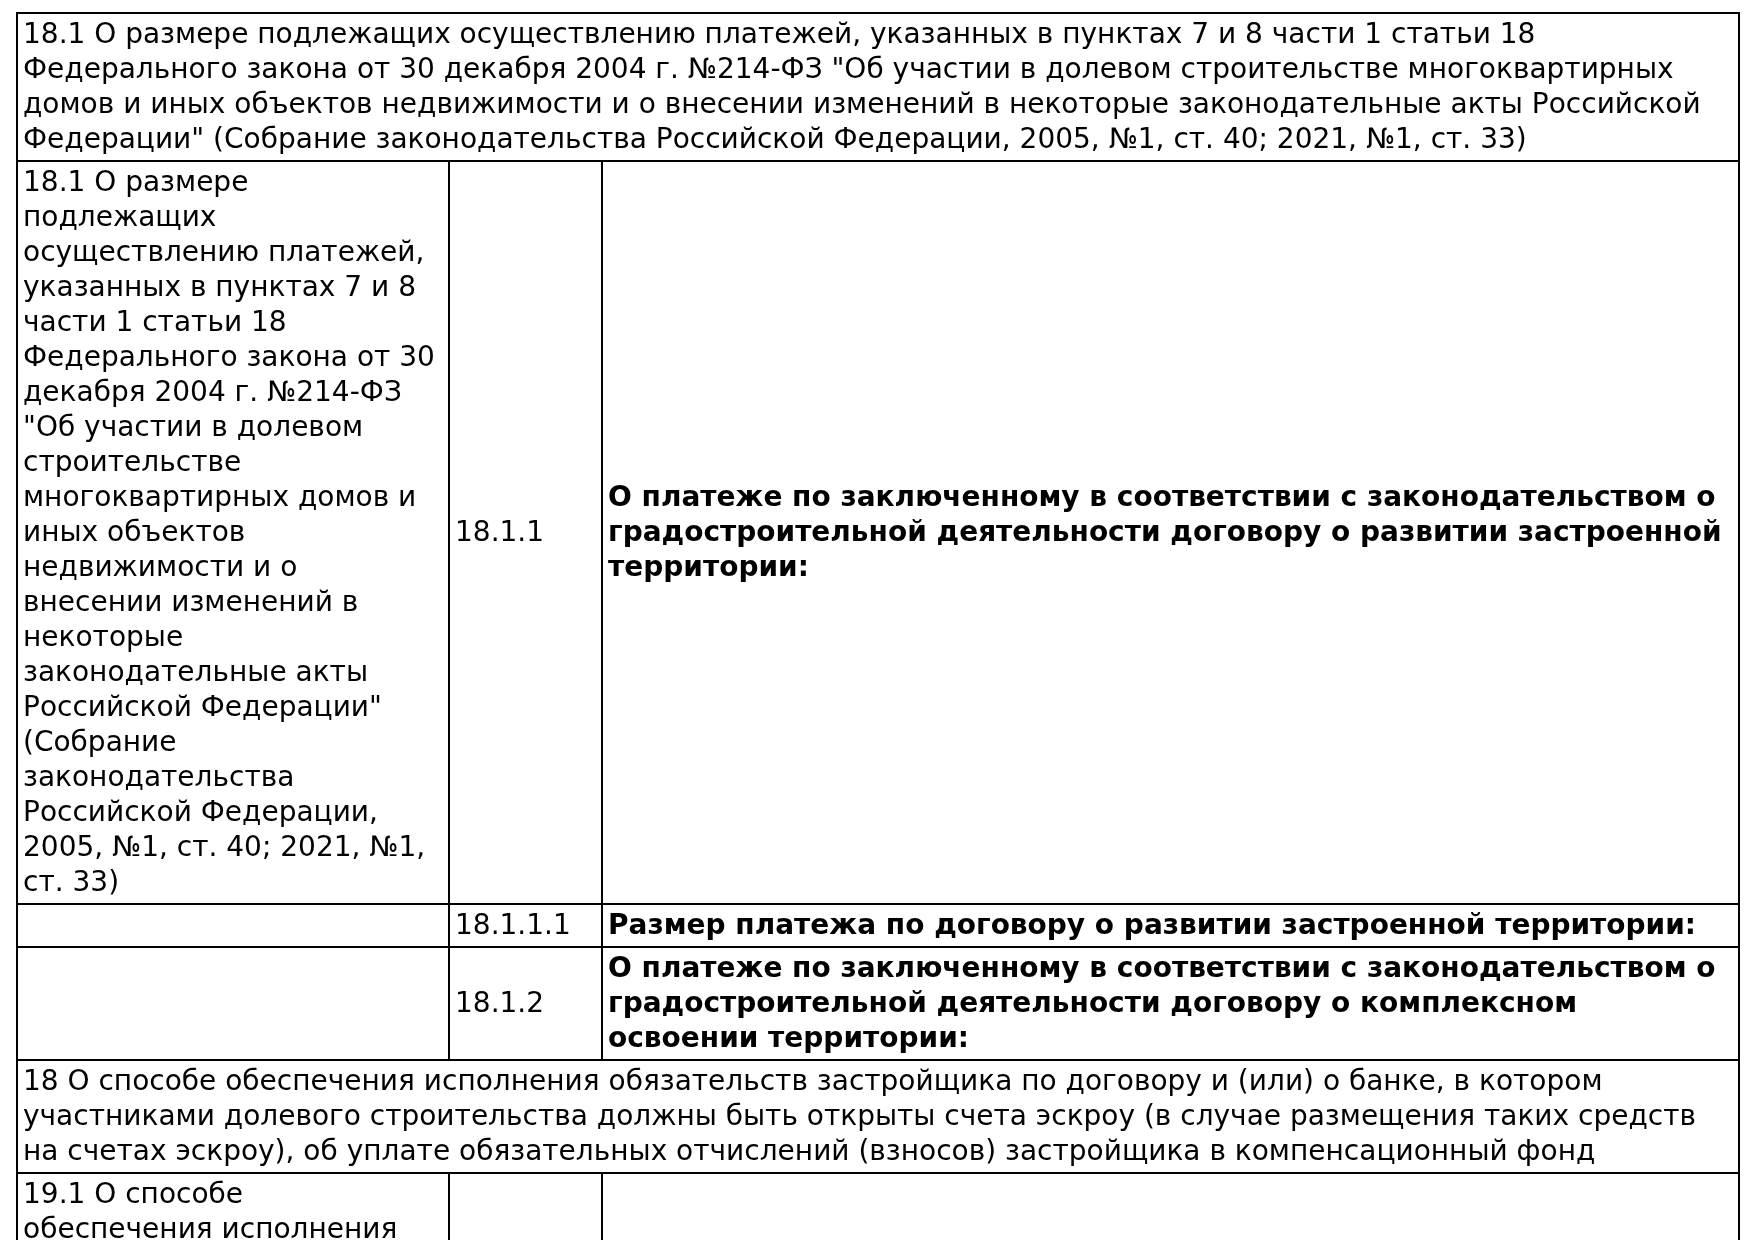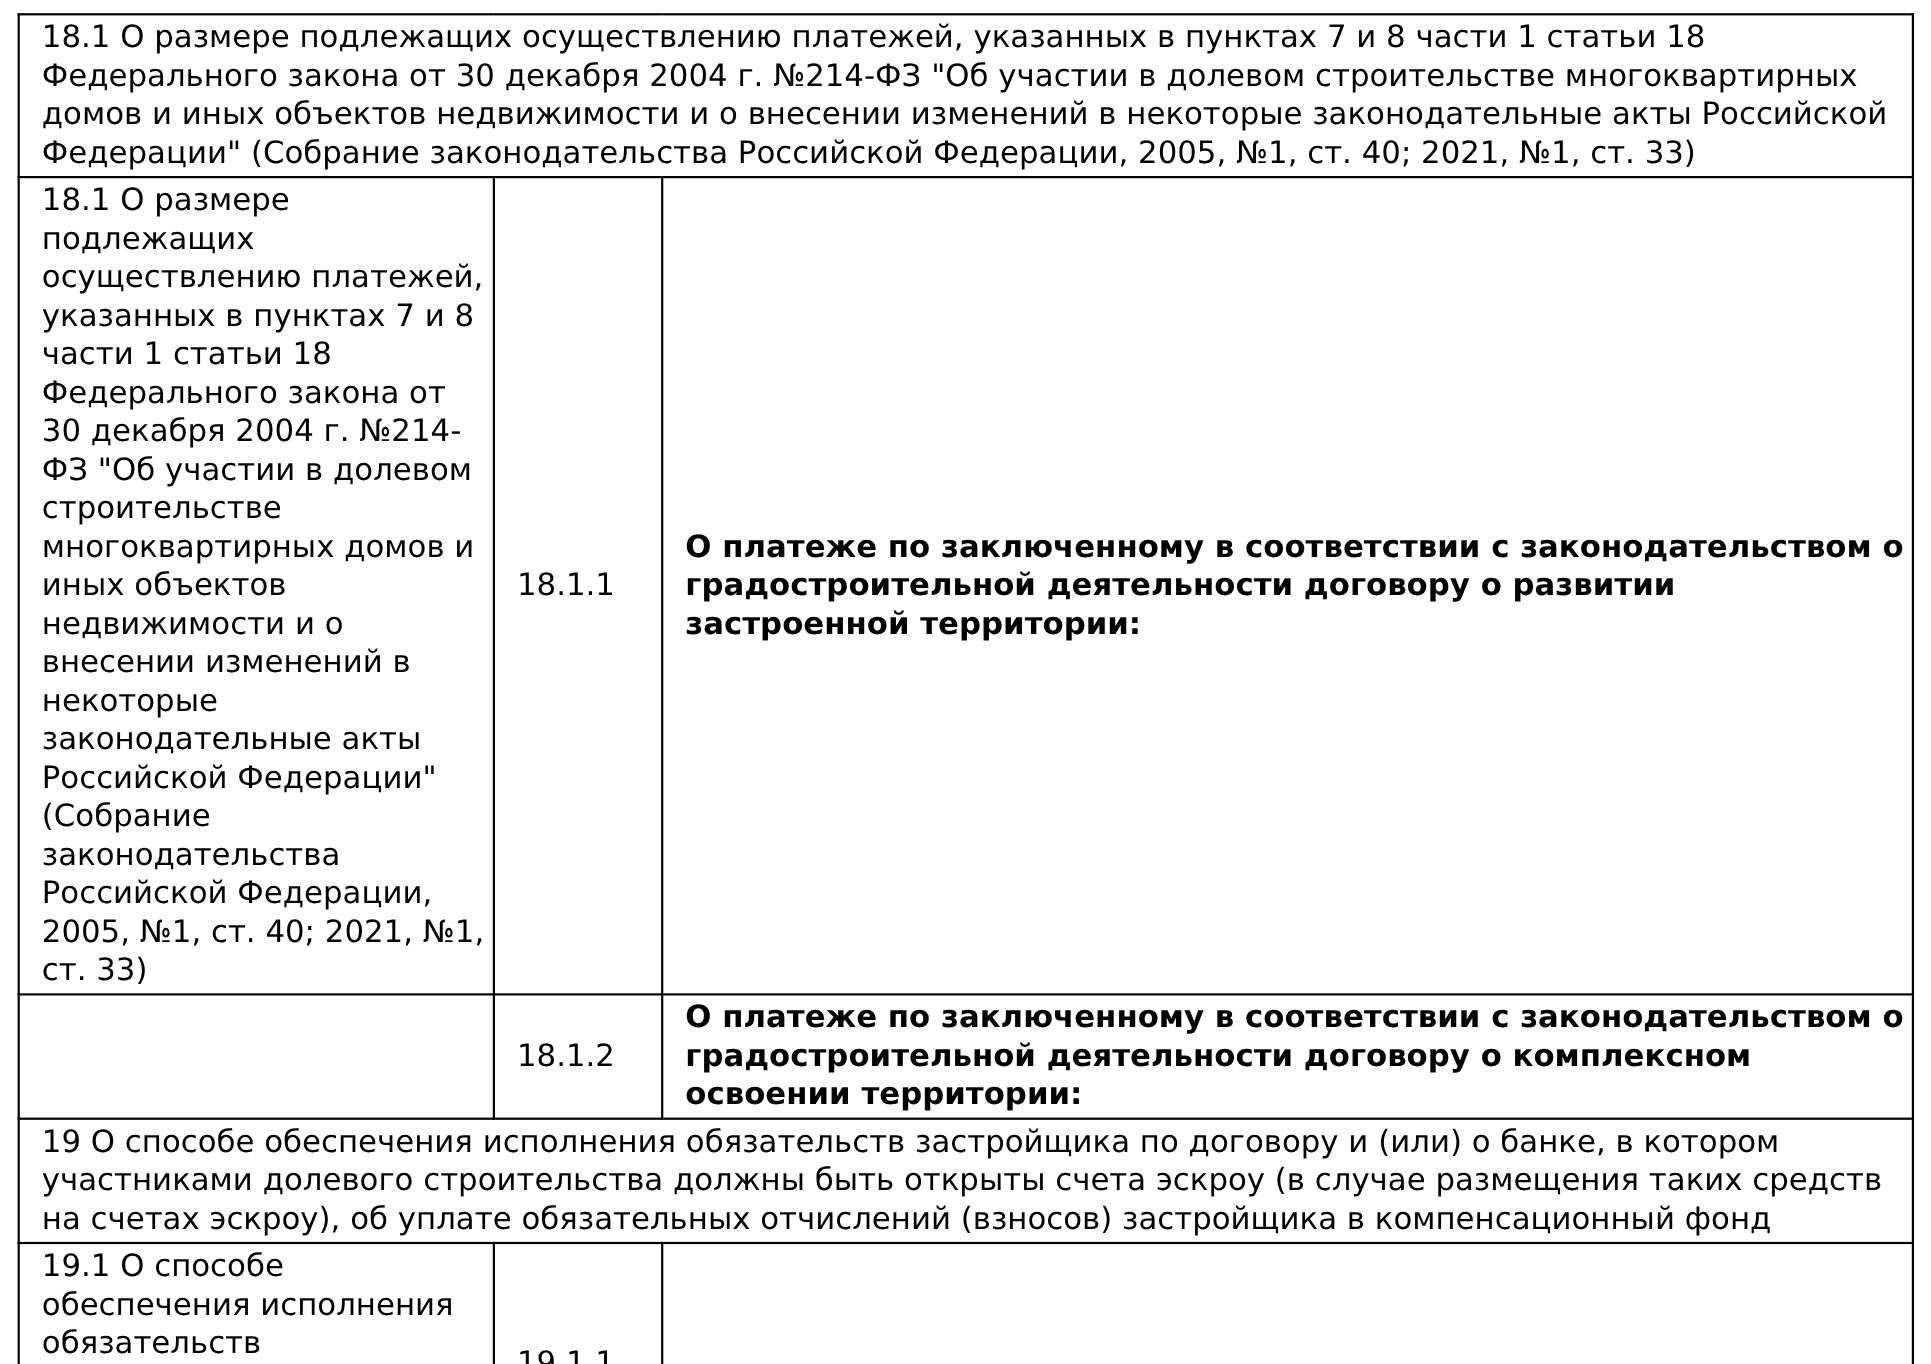--- a/index.html
+++ b/index.html
@@ -20,21 +20,21 @@
   table.decl {
     border-collapse: collapse;
     table-layout: fixed;
     width: 1724px;
     background: #ffffff;
   }
   td {
     border: 2px solid #000000;
     font-size: 28px;
     line-height: 35px;
-    padding: 2px 7px 4px 20px;
+    padding: 2px 7px 4px 5px;
     color: #000000;
     word-wrap: break-word;
     vertical-align: middle;
   }
   td.cell-section {
     vertical-align: top;
   }
   td.cell-desc {
     vertical-align: top;
   }
@@ -61,30 +61,35 @@
         <tr>
       <td class="cell-section" colspan="3">18.1 О размере подлежащих осуществлению платежей, указанных в пунктах 7 и 8 части 1 статьи 18 Федерального закона от 30 декабря 2004 г. №214-ФЗ "Об участии в долевом строительстве многоквартирных домов и иных объектов недвижимости и о внесении изменений в некоторые законодательные акты Российской Федерации" (Собрание законодательства Российской Федерации, 2005, №1, ст. 40; 2021, №1, ст. 33)</td>
     </tr>
 
     <tr>
       <td class="cell-desc">18.1 О размере подлежащих осуществлению платежей, указанных в пунктах 7 и 8 части 1 статьи 18 Федерального закона от 30 декабря 2004 г. №214-ФЗ "Об участии в долевом строительстве многоквартирных домов и иных объектов недвижимости и о внесении изменений в некоторые законодательные акты Российской Федерации" (Собрание законодательства Российской Федерации, 2005, №1, ст. 40; 2021, №1, ст. 33)</td>
       <td class="cell-code">18.1.1</td>
       <td class="cell-text">О платеже по заключенному в соответствии с законодательством о градостроительной деятельности договору о развитии застроенной территории:</td>
     </tr>
 
+    <tr>
+      <td class="cell-desc"></td>
+      <td class="cell-code">18.1.1.1</td>
+      <td class="cell-text">Размер платежа по договору о развитии застроенной территории:</td>
+    </tr>
 
     <tr>
       <td class="cell-desc"></td>
       <td class="cell-code">18.1.2</td>
       <td class="cell-text">О платеже по заключенному в соответствии с законодательством о градостроительной деятельности договору о комплексном освоении территории:</td>
     </tr>
 
 
     <tr>
-      <td class="cell-section" colspan="3">19 О способе обеспечения исполнения обязательств застройщика по договору и (или) о банке, в котором участниками долевого строительства должны быть открыты счета эскроу (в случае размещения таких средств на счетах эскроу), об уплате обязательных отчислений (взносов) застройщика в компенсационный фонд</td>
+      <td class="cell-section" colspan="3">18 О способе обеспечения исполнения обязательств застройщика по договору и (или) о банке, в котором участниками долевого строительства должны быть открыты счета эскроу (в случае размещения таких средств на счетах эскроу), об уплате обязательных отчислений (взносов) застройщика в компенсационный фонд</td>
     </tr>
 
     <tr>
       <td class="cell-desc">19.1 О способе обеспечения исполнения обязательств застройщика по договорам участия в долевом строительстве</td>
       <td class="cell-code">19.1.1</td>
       <td class="cell-text">
         
         
       </td>
     </tr>

